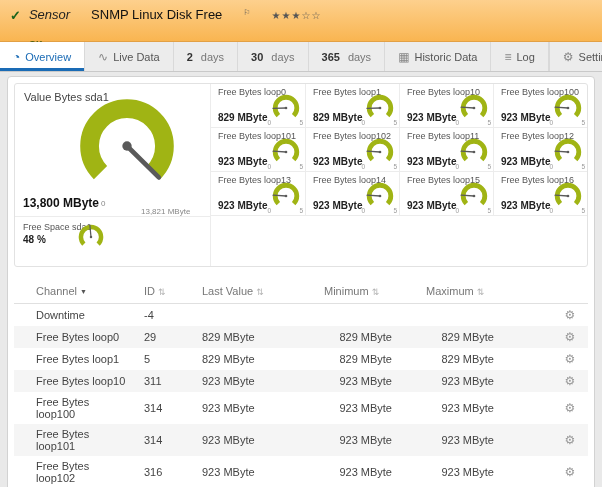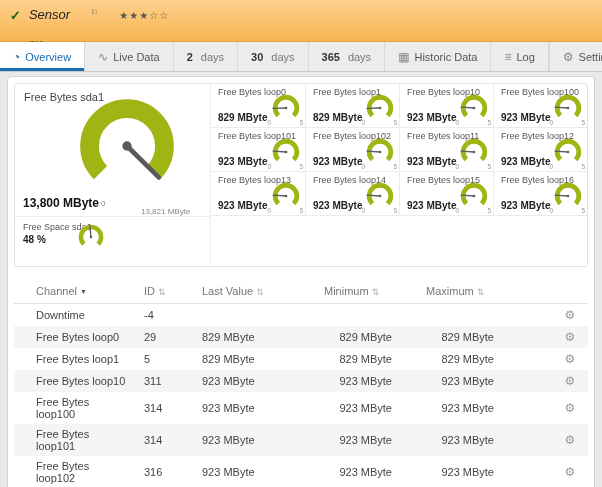--- a/index.html
+++ b/index.html
@@ -79,20 +79,21 @@
   .wrench { color:#999; font-size:12px; cursor:pointer; }
 </style>
 </head>
 <body>
 
 <div class="header">
   <span class="chk">✓</span>
   <div>
     <div class="title-line">
       <span class="tp">Sensor</span>
+      <span class="tt">SNMP Linux Disk Free</span>
       <span class="flag">⚐</span>
       <span class="stars">★★★☆☆</span>
     </div>
     <div class="status">OK</div>
   </div>
 </div>
 
 <nav class="tabs">
     <div class="tab active">
       <span class="ticon">◔</span>
@@ -126,21 +127,21 @@
       <span class="ticon">⚙</span>
       <span>Settings</span>
     </div>
   </nav>
 
 <div class="content">
   <div class="panel">
 
     <div class="gaugebox">
       <div class="bigcell">
-        <div class="glabel">Free Bytes sda1</div>
+        <div class="glabel">Value Bytes sda1</div>
         <div class="gdial"><svg viewBox="0 0 100 100" width="104" height="104">
               <path d="M 24.5 75.5 A 36 36 0 1 1 75.5 75.5" fill="none" stroke="var(--gauge)" stroke-width="18"></path>
               <line x1="50" y1="50" x2="80.6" y2="80.2" stroke="#5a5a5a" stroke-width="4.5" stroke-linecap="round"></line>
               <circle cx="50" cy="50" r="4.5" fill="#5a5a5a"></circle>
             </svg></div>
         <div class="gvalue">13,800 MByte</div>
         <div class="gmin">0</div>
         <div class="gmax">13,821 MByte</div>
       </div>
       <div class="subrow">

